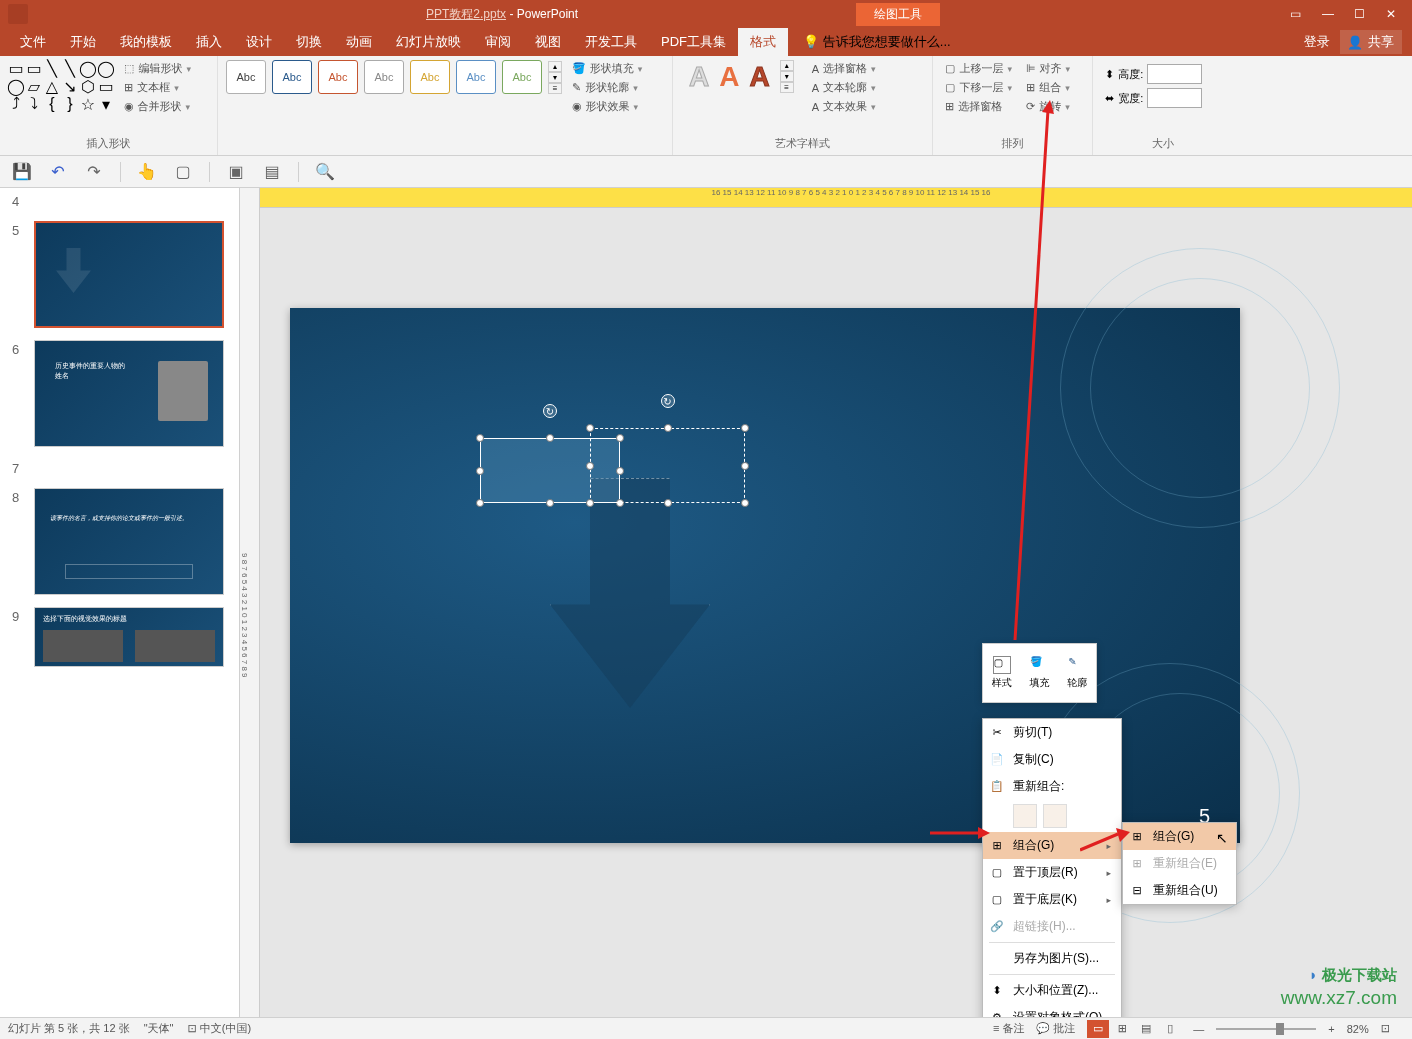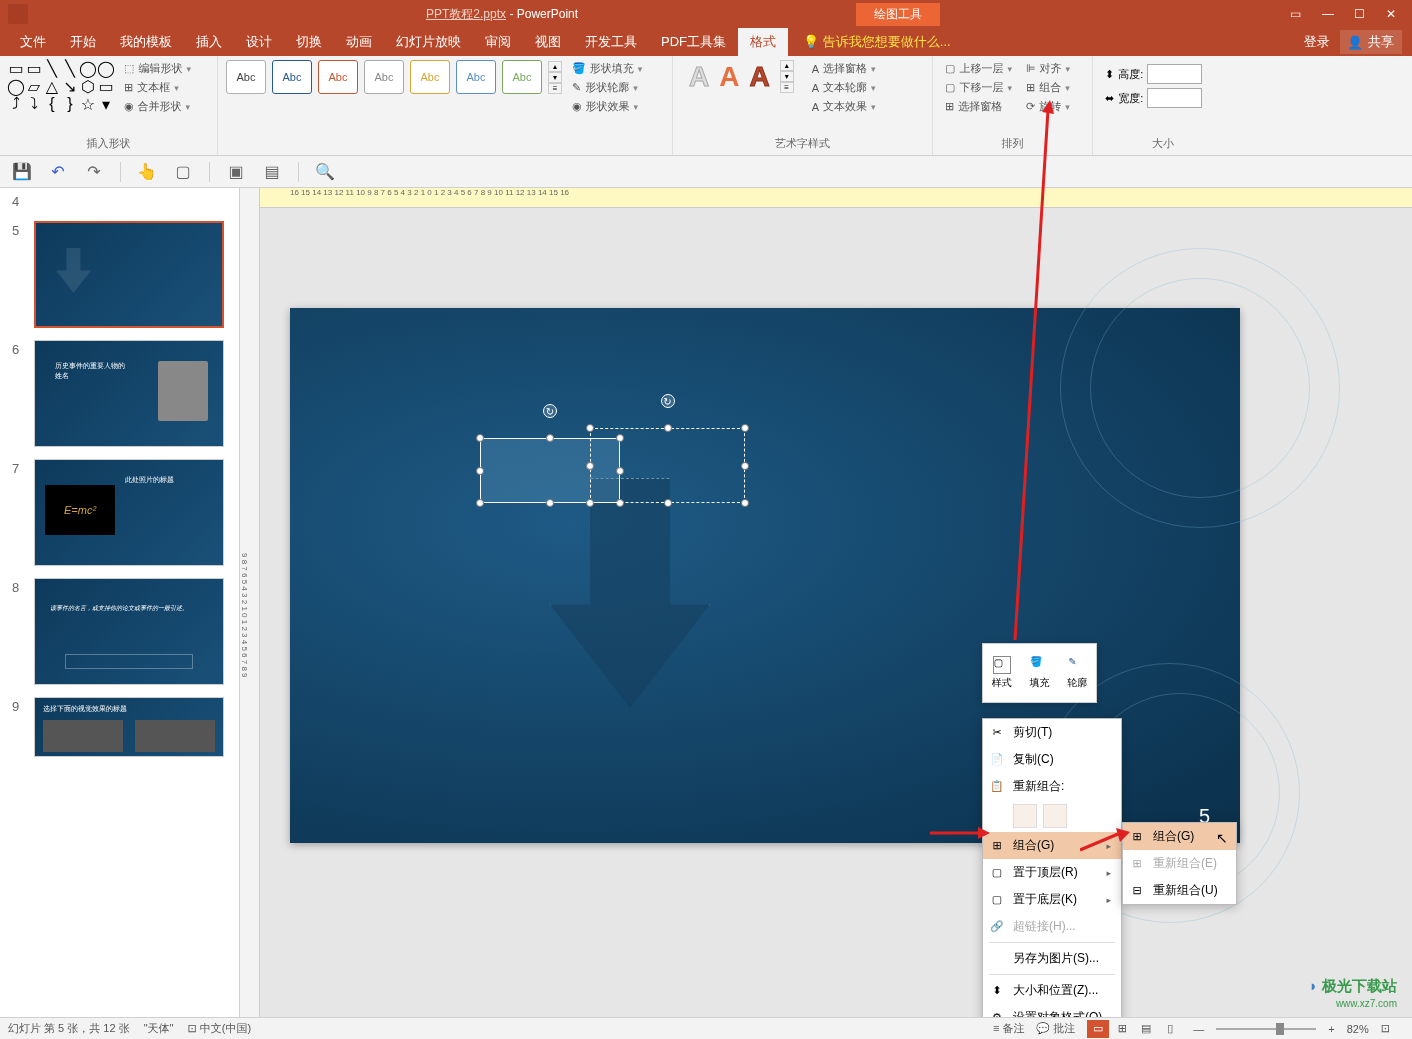--- a/index.html
+++ b/index.html
@@ -12,21 +12,21 @@
 .app-name { color: #fff; }
 .filename { color: #f0d0c5; text-decoration: underline; }
 .drawing-tools { background: #eb6535; padding: 3px 18px; position: absolute; left: 50%; transform: translateX(150px); }
 .win-controls { margin-left: auto; display: flex; gap: 18px; padding-right: 12px; align-items: center; }
 .win-btn { width: 14px; height: 14px; cursor: pointer; color: #fff; }
 
 
 .menubar { height: 28px; background: #b7472a; display: flex; align-items: center; padding-left: 8px; font-size: 13px; color: #fff; }
 .menuitem { padding: 5px 12px; cursor: pointer; }
 .menuitem.active { background: #f3f3f3; color: #b7472a; }
-.tell-me { color: #fde047; margin-left: 15px; }
+.tell-me { color: #000000; margin-left: 15px; }
 .menubar-right { margin-left: auto; display: flex; align-items: center; gap: 10px; padding-right: 10px; }
 .login { cursor: pointer; }
 .share { background: rgba(255,255,255,0.15); padding: 3px 8px; display: flex; align-items: center; gap: 4px; cursor: pointer; }
 
 
 .ribbon { height: 100px; background: #f3f3f3; border-bottom: 1px solid #d0d0d0; display: flex; }
 .ribbon-group { border-right: 1px solid #e0e0e0; padding: 4px 8px; display: flex; flex-direction: column; }
 .ribbon-group-label { font-size: 11px; color: #666; text-align: center; margin-top: auto; padding-top: 4px; }
 .ribbon-content { flex: 1; display: flex; align-items: flex-start; gap: 6px; }
 
@@ -70,21 +70,21 @@
 .thumb-row { display: flex; gap: 8px; margin-bottom: 12px; }
 .thumb-num { font-size: 13px; color: #666; width: 14px; padding-top: 2px; }
 .thumb { width: 190px; height: 107px; background: linear-gradient(135deg, #0d3a5c, #1a5078); border: 1px solid #ccc; cursor: pointer; position: relative; overflow: hidden; }
 .thumb.selected { border: 2px solid #d35230; }
 .thumb-4 .mini-box { position: absolute; width: 36px; height: 18px; background: #e8952f; font-size: 7px; color: #fff; display: flex; align-items: center; justify-content: center; border: 1px solid #fff; }
 .thumb-5 .arrow-mini { position: absolute; top: 25px; left: 20px; width: 35px; height: 45px; background: rgba(255,255,255,0.1); clip-path: polygon(30% 0, 70% 0, 70% 50%, 100% 50%, 50% 100%, 0 50%, 30% 50%); }
 
 .edit-area { flex: 1; background: #e6e6e6; position: relative; display: flex; }
 .vruler { width: 20px; background: #f3f3f3; border-right: 1px solid #ccc; font-size: 8px; color: #666; writing-mode: vertical-lr; text-align: center; padding-top: 20px; }
 .edit-main { flex: 1; position: relative; }
-.hruler { height: 20px; background: #fef9c3; border-bottom: 1px solid #ccc; font-size: 8px; color: #666; padding-left: 30px; white-space: nowrap; overflow: hidden; }
+.hruler { height: 20px; background: #fde047; border-bottom: 1px solid #ccc; font-size: 8px; color: #666; padding-left: 30px; white-space: nowrap; overflow: hidden; text-align: center; }
 
 .slide-canvas { position: absolute; left: 30px; top: 120px; width: 950px; height: 535px; background: radial-gradient(ellipse at 30% 40%, #1e5a85, #0a2f4a); box-shadow: 0 2px 8px rgba(0,0,0,0.3); }
 .slide-num-corner { position: absolute; bottom: 15px; right: 30px; color: #fff; font-size: 20px; }
 .tech-circle { position: absolute; border: 1px solid rgba(120,180,210,0.3); border-radius: 50%; }
 
 .shape-obj { position: absolute; border: 1px solid #fff; }
 .handle { position: absolute; width: 8px; height: 8px; background: #fff; border: 1px solid #777; border-radius: 50%; }
 .rot-handle { position: absolute; width: 14px; height: 14px; border: 1px solid #fff; border-radius: 50%; display: flex; align-items: center; justify-content: center; color: #fff; font-size: 10px; background: rgba(255,255,255,0.15); }
 
 .big-arrow { position: absolute; left: 260px; top: 170px; width: 160px; height: 230px; background: rgba(20,60,90,0.5); clip-path: polygon(25% 0, 75% 0, 75% 55%, 100% 55%, 50% 100%, 0 55%, 25% 55%); border: 1px dashed rgba(255,255,255,0.4); }
@@ -117,21 +117,21 @@
 .statusbar > * { margin-right: 14px; }
 .status-right { margin-left: auto; display: flex; align-items: center; gap: 12px; }
 .view-btns { display: flex; gap: 2px; }
 .view-btn { width: 22px; height: 18px; border: 1px solid transparent; cursor: pointer; display: flex; align-items: center; justify-content: center; }
 .view-btn.active { background: #d35230; color: #fff; }
 .zoom-slider { width: 100px; height: 2px; background: #aaa; position: relative; }
 .zoom-thumb { position: absolute; width: 8px; height: 12px; background: #888; top: -5px; left: 60px; }
 
 .watermark { position: absolute; right: 15px; bottom: 30px; display: flex; flex-direction: column; align-items: flex-end; gap: 2px; pointer-events: none; }
 .wm-logo { font-size: 15px; font-weight: bold; }
-.wm-url { font-size: 10px; color: #3a9b4e; }
+.wm-url { font-size: 19px; color: #3a9b4e; }
 </style>
 </head>
 <body>
 
 <div class="titlebar">
   <div class="titlebar-icon"></div>
   <div class="titlebar-title">
     <span class="filename">PPT教程2.pptx</span>
     <span> - </span>
     <span class="app-name">PowerPoint</span>
@@ -305,24 +305,20 @@
       </div>
     <div class="thumb-row">
         <div class="thumb-num">6</div>
       <div class="thumb thumb-6">
         <div style="position:absolute;top:20px;left:20px;color:#fff;font-size:7px;width:70px">历史事件的重要人物的姓名</div>
         <div style="position:absolute;top:20px;right:15px;width:50px;height:60px;background:#888;border-radius:2px"></div>
       </div>
       </div>
     <div class="thumb-row">
         <div class="thumb-num">7</div>
-      <div class="thumb thumb-7">
-        <div style="position:absolute;top:25px;left:10px;width:70px;height:50px;background:#000;color:#d4a533;font-size:11px;display:flex;align-items:center;justify-content:center;font-style:italic">E=mc²</div>
-        <div style="position:absolute;top:15px;left:90px;color:#fff;font-size:7px">此处照片的标题</div>
-      </div>
       </div>
     <div class="thumb-row">
         <div class="thumb-num">8</div>
       <div class="thumb thumb-8">
         <div style="position:absolute;top:25px;left:15px;right:15px;color:#fff;font-size:6px;font-style:italic">该事件的名言，或支持你的论文或事件的一般引述。</div>
         <div style="position:absolute;bottom:15px;left:30px;right:30px;height:15px;border:1px solid rgba(255,255,255,0.3)"></div>
       </div>
       </div>
     <div class="thumb-row">
         <div class="thumb-num">9</div>

